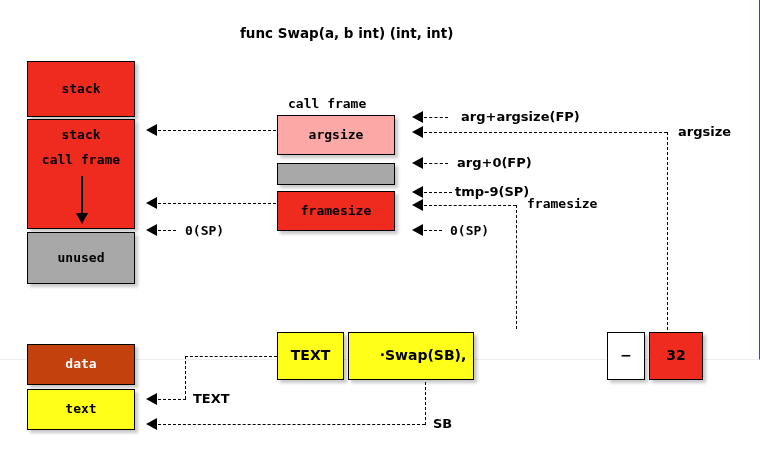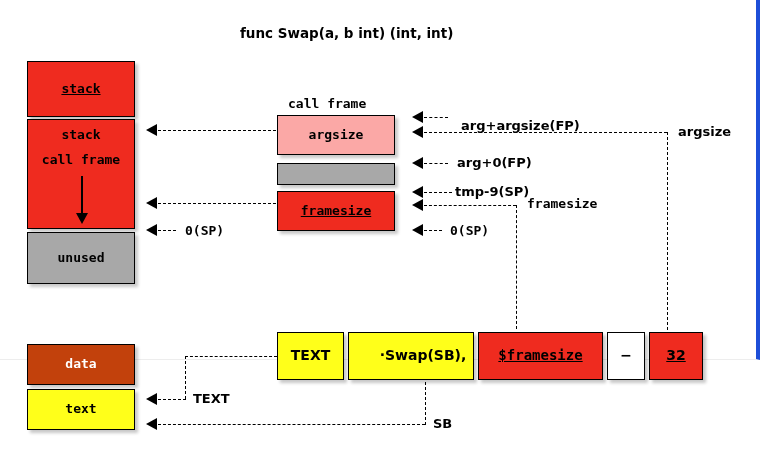--- a/index.html
+++ b/index.html
@@ -2,34 +2,34 @@
 <html><head>
 <meta charset="utf-8">
 <style>
   html,body{margin:0;padding:0;background:#ffffff;}
   body{
     font-family:"DejaVu Sans", sans-serif;
     width:760px;height:462px;position:relative;overflow:hidden;
     -webkit-font-smoothing:none;
   }
   #stage{position:absolute;left:0;top:0;width:760px;height:360px;
-         border-bottom:1px solid #ededed;border-right:4px solid #1d4ed8;
+         border-bottom:1px solid #ededed;border-right:1px solid #1d4ed8;
          box-sizing:border-box;background:#fff;}
 
   
   .box{
     position:absolute;box-sizing:border-box;
     border:1px solid #000;
     display:flex;align-items:center;justify-content:center;
     font-family:"DejaVu Sans Mono", monospace;
     font-weight:bold;font-size:13px;color:#000;
     box-shadow:3px 3px 3px rgba(0,0,0,0.22);
     text-align:center;line-height:1.25;
   }
-  .box.red{background:#ef2b1f;text-decoration:underline;}
+  .box.red{background:#ef2b1f;}
   .box.pink{background:#fba8a6;}
   .box.gray{background:#a8a8a8;}
   .box.grayu{background:#a8a8a8;color:#000000;}
   .box.green{background:#92dba0;}
   .box.blue{background:#c2410c;color:#ffffff;}
   .box.yellow{background:#ffff1a;}
   .box.white{background:#ffffff;}
   .box.sans{font-family:"DejaVu Sans", sans-serif;}
 
   
@@ -118,21 +118,21 @@
 
   <div class="hline" style="left:158px;top:203px;width:118px;"></div>
   <div class="arrowL" style="left:146px;top:197px;"></div>
 
   <div class="hline" style="left:158px;top:230px;width:18px;"></div>
   <div class="arrowL" style="left:146px;top:224px;"></div>
   <div class="lbl mono" style="left:185px;top:223px;">0(SP)</div>
 
   <div class="hline" style="left:424px;top:117px;width:24px;"></div>
   <div class="arrowL" style="left:412px;top:111px;"></div>
-  <div class="lbl" style="left:461px;top:109px;margin-top:9px;">arg+argsize(FP)</div>
+  <div class="lbl" style="left:461px;top:109px;">arg+argsize(FP)</div>
 
   <div class="hline" style="left:424px;top:132px;width:243px;"></div>
   <div class="arrowL" style="left:412px;top:126px;"></div>
   <div class="vline" style="left:667px;top:132px;height:198px;"></div>
   <div class="lbl" style="left:678px;top:124px;">argsize</div>
 
   <div class="hline" style="left:424px;top:163px;width:24px;"></div>
   <div class="arrowL" style="left:412px;top:157px;"></div>
   <div class="lbl" style="left:457px;top:155px;">arg+0(FP)</div>
 
@@ -150,23 +150,20 @@
   <div class="lbl mono" style="left:450px;top:223px;">0(SP)</div>
 
   <div class="box yellow sans" style="left:277px;top:332px;width:67px;height:48px;font-size:14px;">
     <span>TEXT</span>
   </div>
 
   <div class="box yellow sans" style="left:348px;top:332px;width:126px;height:48px;font-size:14px;padding-left:24px;">
     <span>·Swap(SB),</span>
   </div>
 
-  <div class="box red" style="left:478px;top:332px;width:125px;height:48px;font-size:14px;">
-    <span>$framesize</span>
-  </div>
 
   <div class="box white sans" style="left:607px;top:332px;width:38px;height:48px;font-size:14px;">
     <span>−</span>
   </div>
 
   <div class="box red sans" style="left:649px;top:332px;width:54px;height:48px;font-size:14px;">
     <span>32</span>
   </div>
 
   <div class="hline" style="left:185px;top:356px;width:92px;"></div>

